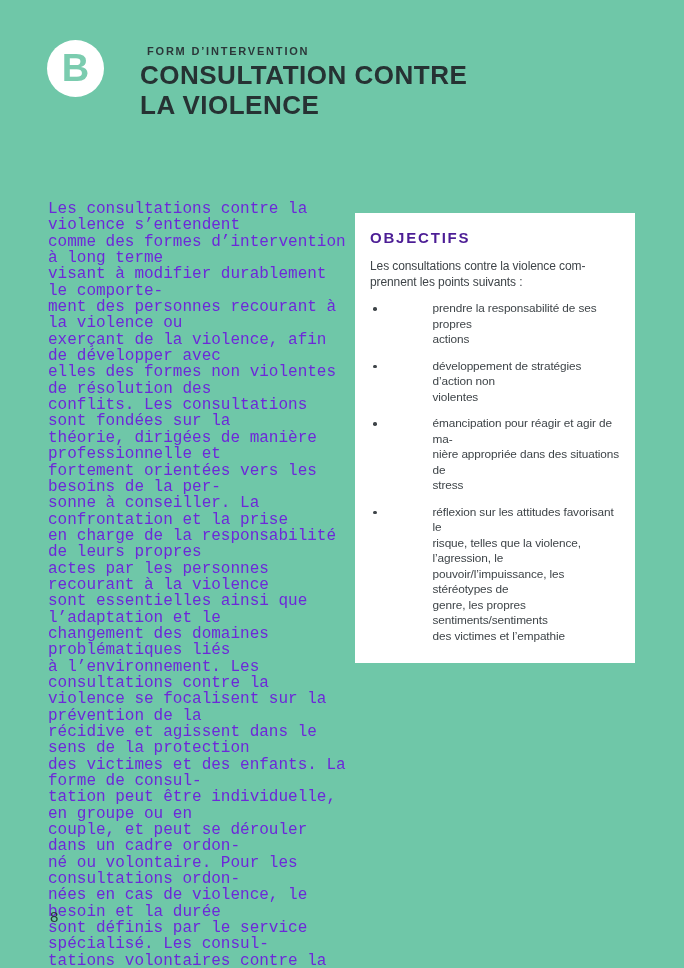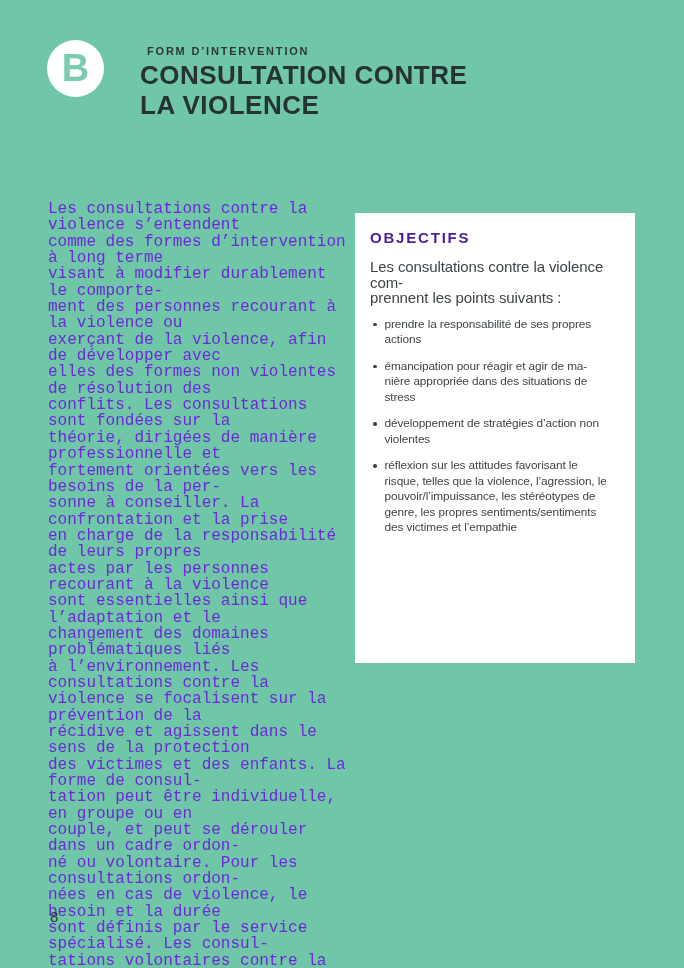--- a/index.html
+++ b/index.html
@@ -68,31 +68,32 @@
     padding:16px 15px 14px 15px;
   }
   .card-heading {
     font-size:15px;
     font-weight:700;
     letter-spacing:1.8px;
     color:#4c1d95;
     margin:0 0 13px 0;
   }
   .card-intro {
-    font-size:15px;
+    font-size:12px;
     line-height:15.5px;
     color:#3e4448;
     letter-spacing:-0.1px;
     white-space:pre-line;
     margin:0 0 11px 0;
   }
   .bullet-list { margin:0; padding:0; list-style:none; }
   .bullet-item {
     display:flex;
     margin:0 0 11px 0;
+    gap:48px;
   }
   .bullet-dot {
     flex:0 0 auto;
     width:3.5px; height:3.5px;
     border-radius:50%;
     background:#3e4448;
     margin:6px 8px 0 3px;
   }
   .bullet-text {
     font-size:11.8px;
@@ -157,28 +158,28 @@
     <div class="card-intro">Les consultations contre la violence com-
 prennent les points suivants :</div>
     <ul class="bullet-list">
       <li class="bullet-item">
         <span class="bullet-dot"></span>
         <span class="bullet-text">prendre la responsabilité de ses propres
 actions</span>
       </li>
       <li class="bullet-item">
         <span class="bullet-dot"></span>
+        <span class="bullet-text">développement de stratégies d’action non
+violentes</span>
+      </li>
+      <li class="bullet-item">
+        <span class="bullet-dot"></span>
         <span class="bullet-text">émancipation pour réagir et agir de ma-
 nière appropriée dans des situations de
 stress</span>
-      </li>
-      <li class="bullet-item">
-        <span class="bullet-dot"></span>
-        <span class="bullet-text">développement de stratégies d’action non
-violentes</span>
       </li>
       <li class="bullet-item">
         <span class="bullet-dot"></span>
         <span class="bullet-text">réflexion sur les attitudes favorisant le
 risque, telles que la violence, l’agression, le
 pouvoir/l’impuissance, les stéréotypes de
 genre, les propres sentiments/sentiments
 des victimes et l’empathie</span>
       </li>
     </ul>

